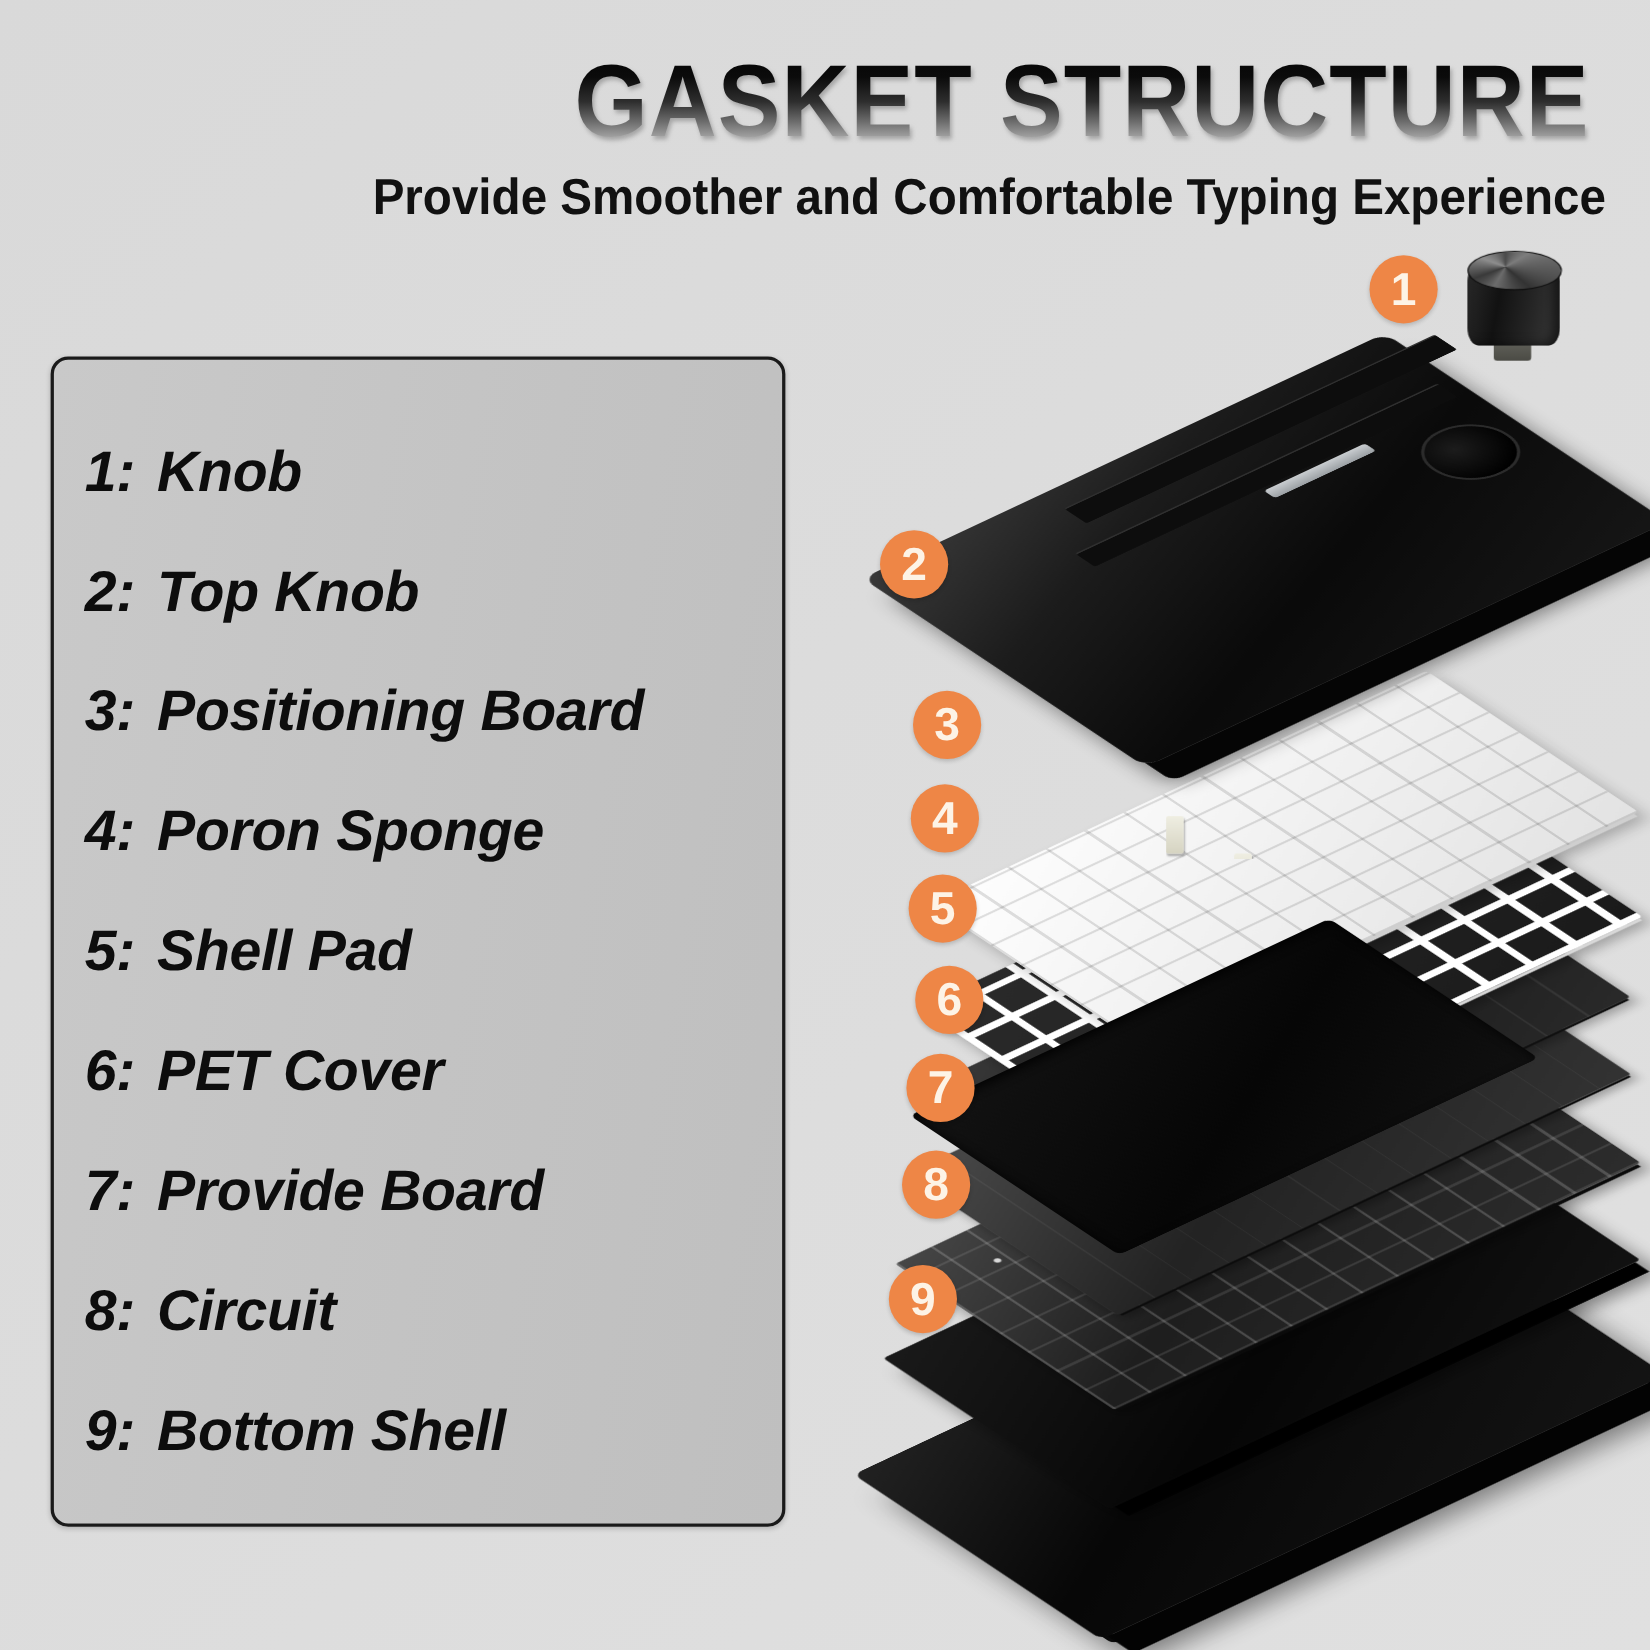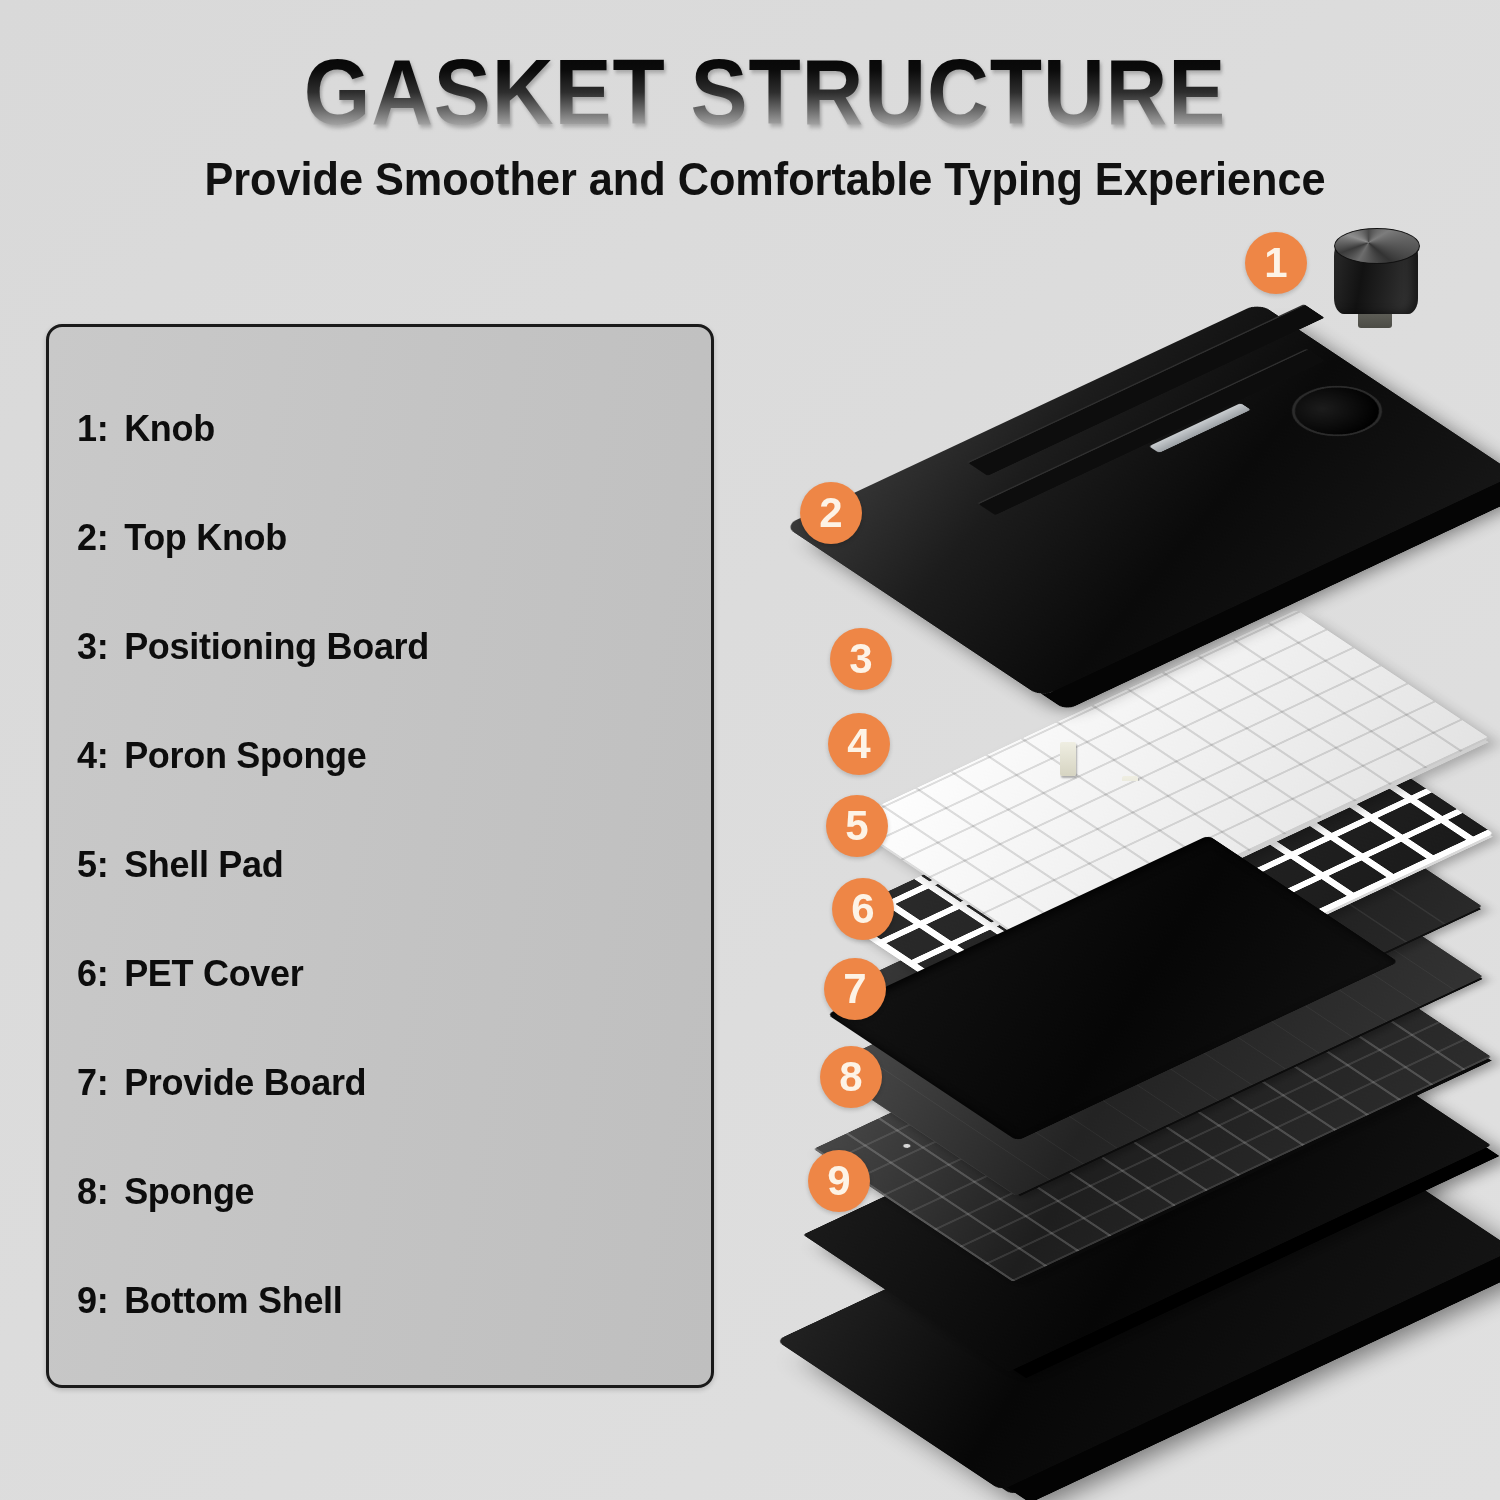--- a/index.html
+++ b/index.html
@@ -16,24 +16,24 @@
     width: 1500px;
     height: 1500px;
     background: linear-gradient(135deg, #d9d9d9 0%, #dcdcdc 45%, #e0e0e0 100%);
     overflow: hidden;
   }
 
   
   #header {
     position: absolute;
     top: 0;
-    left: 15px;
+    left: 5px;
     width: 1292px;
     height: 215px;
-    text-align: center;
+    text-align: right;
   }
 
   #main-title {
     position: absolute;
     top: 46px;
     left: 0;
     width: 1500px;
     font-family: "Liberation Sans Narrow", "Liberation Sans", sans-serif;
     font-size: 93px;
     font-weight: bold;
@@ -72,27 +72,28 @@
     height: 1064px;
     box-sizing: border-box;
     border: 3px solid #1a1a1a;
     border-radius: 16px;
     background: linear-gradient(100deg, #c9c9c9 0%, #c3c3c3 55%, #bfbfbf 100%);
     box-shadow: 0 2px 5px rgba(0,0,0,0.18);
     padding: 62px 0 0 28px;
   }
 
   .legend-item {
-    font-size: 36px;
+    font-size: 52px;
     font-weight: bold;
     color: #0d0d0d;
     height: 109px;
     line-height: 80px;
     white-space: nowrap;
     letter-spacing: -0.3px;
+    font-style: italic;
   }
   .legend-item .num { margin-right: 6px; }
 
   
   #exploded {
     position: absolute;
     left: 760px;
     top: 200px;
     width: 740px;
     height: 1300px;
@@ -348,21 +349,21 @@
     <div class="legend-item">
       <span class="num">6:</span>
       <span>PET Cover</span>
     </div>
     <div class="legend-item">
       <span class="num">7:</span>
       <span>Provide Board</span>
     </div>
     <div class="legend-item">
       <span class="num">8:</span>
-      <span>Sponge</span>
+      <span>Circuit</span>
     </div>
     <div class="legend-item">
       <span class="num">9:</span>
       <span>Bottom Shell</span>
     </div>
   </div>
 
   <div id="exploded">
 
     <div class="layer" id="plate9">

